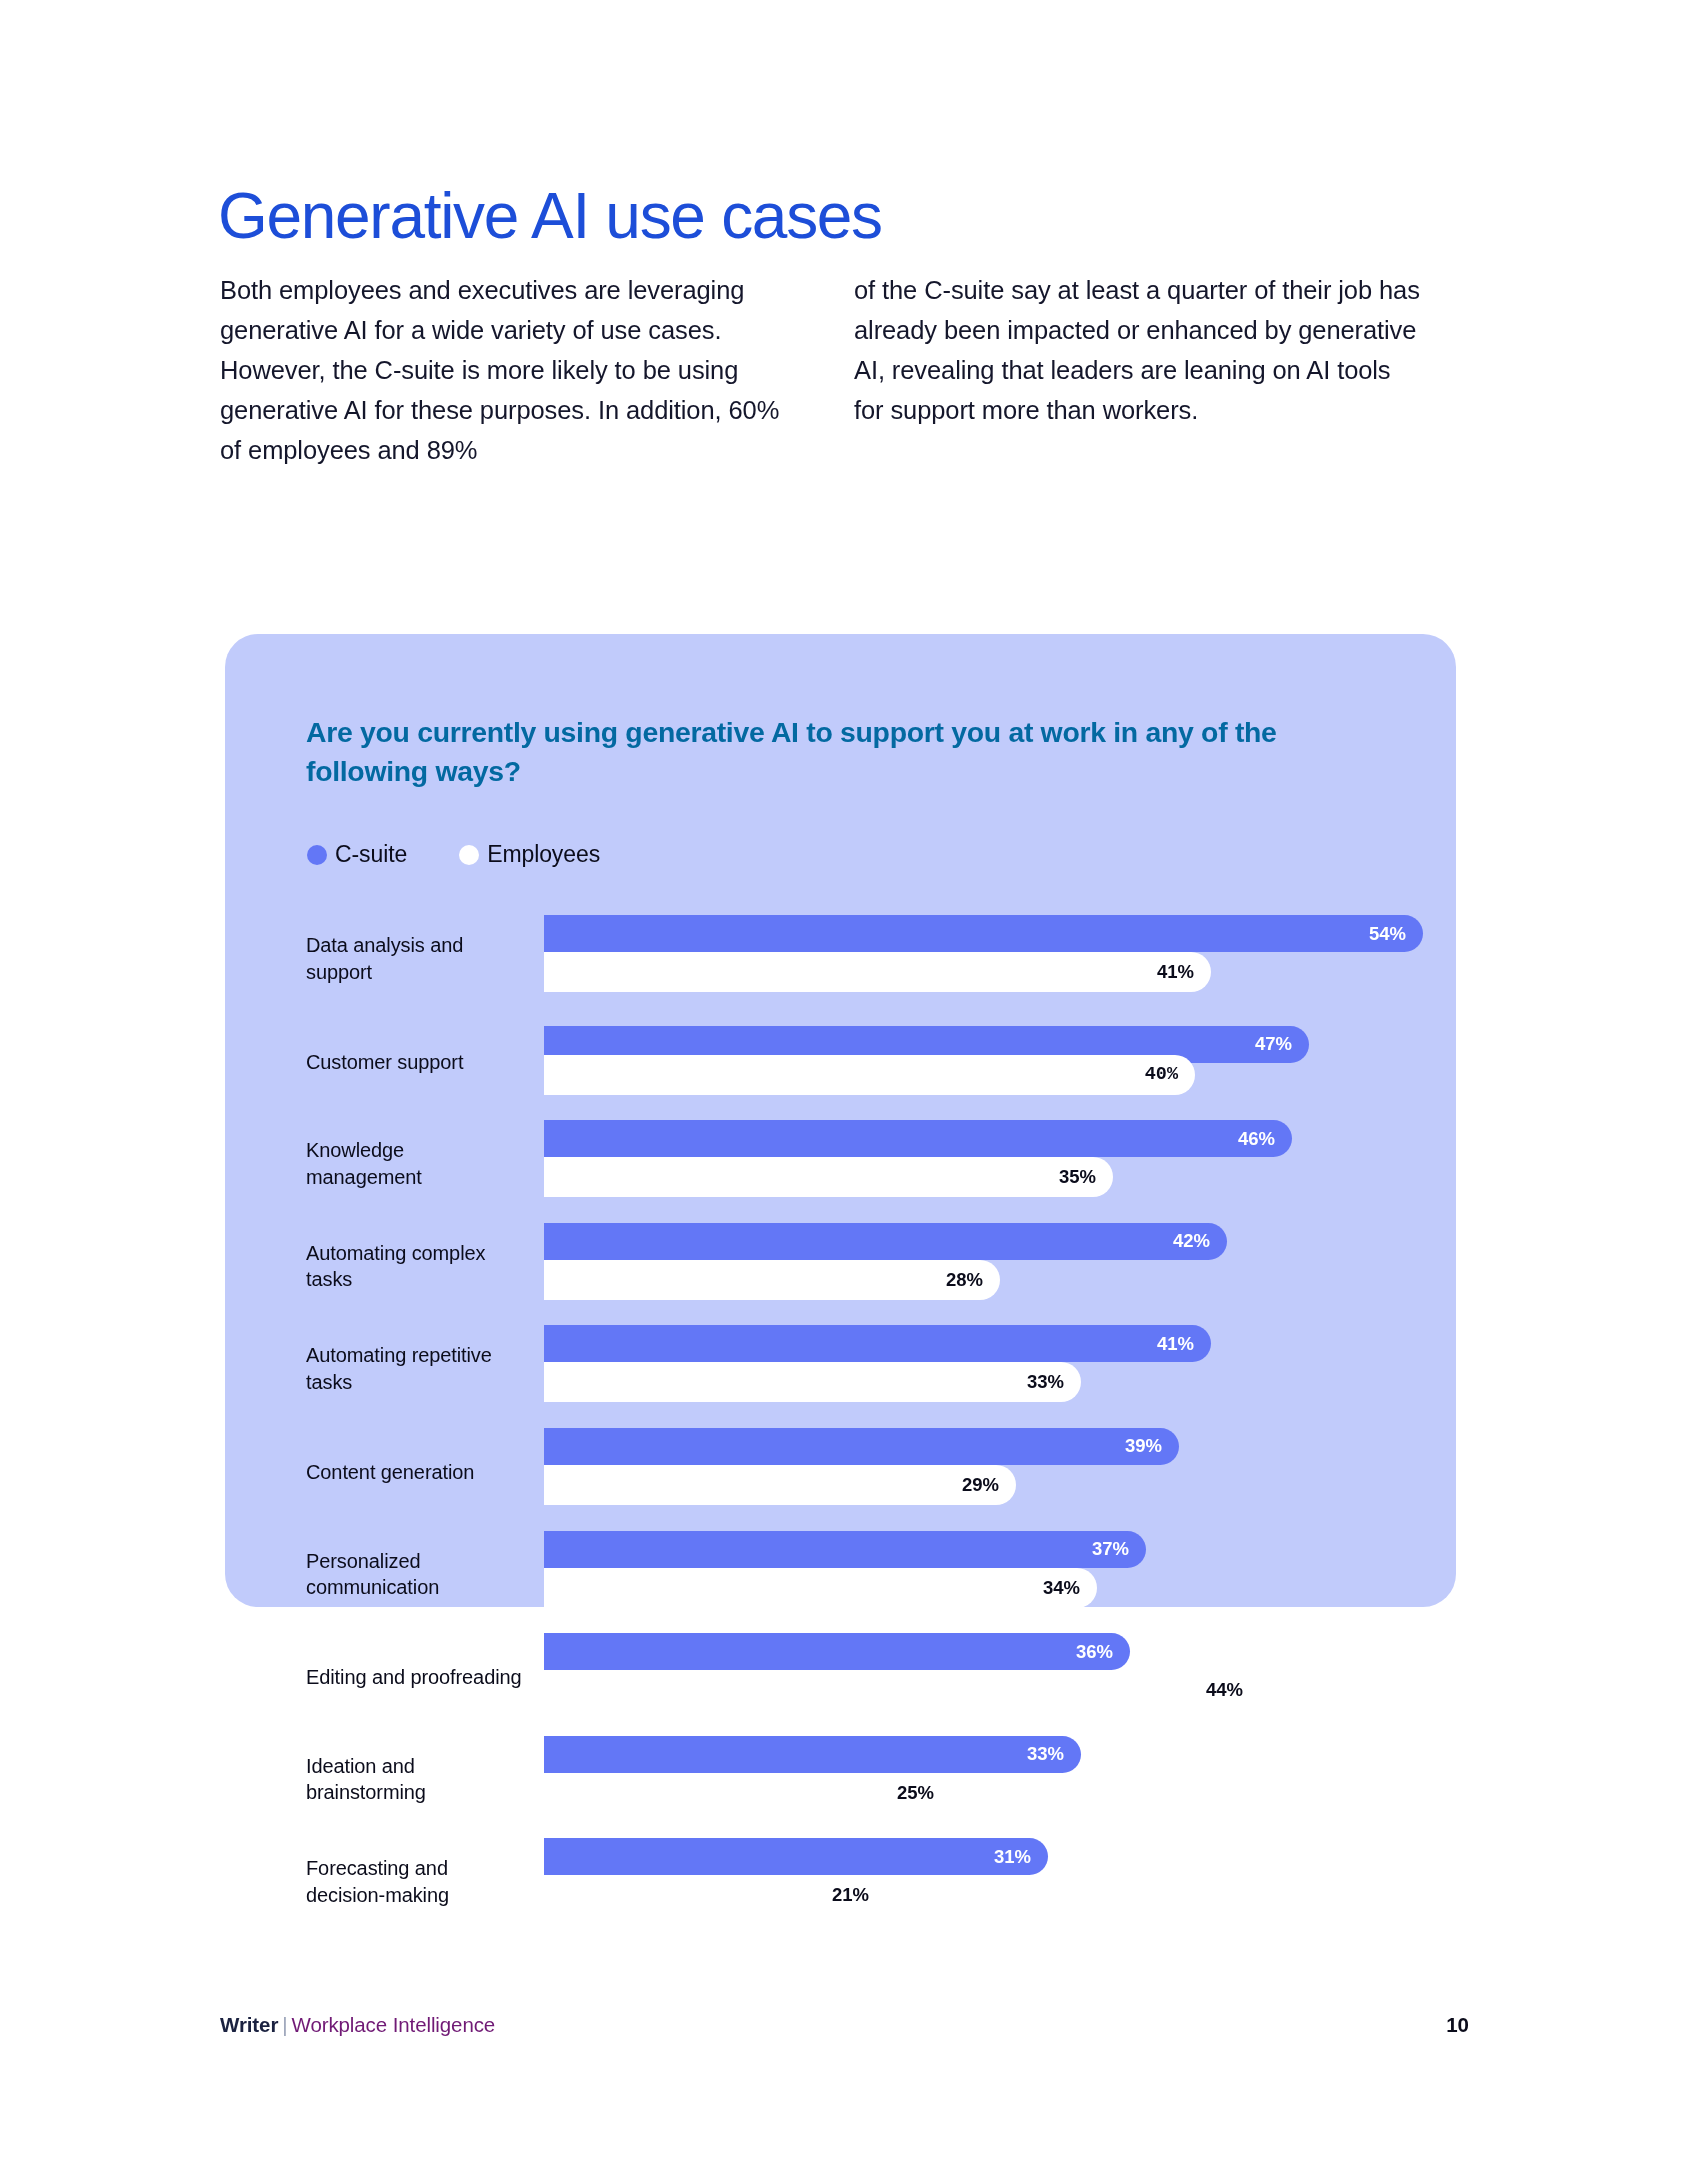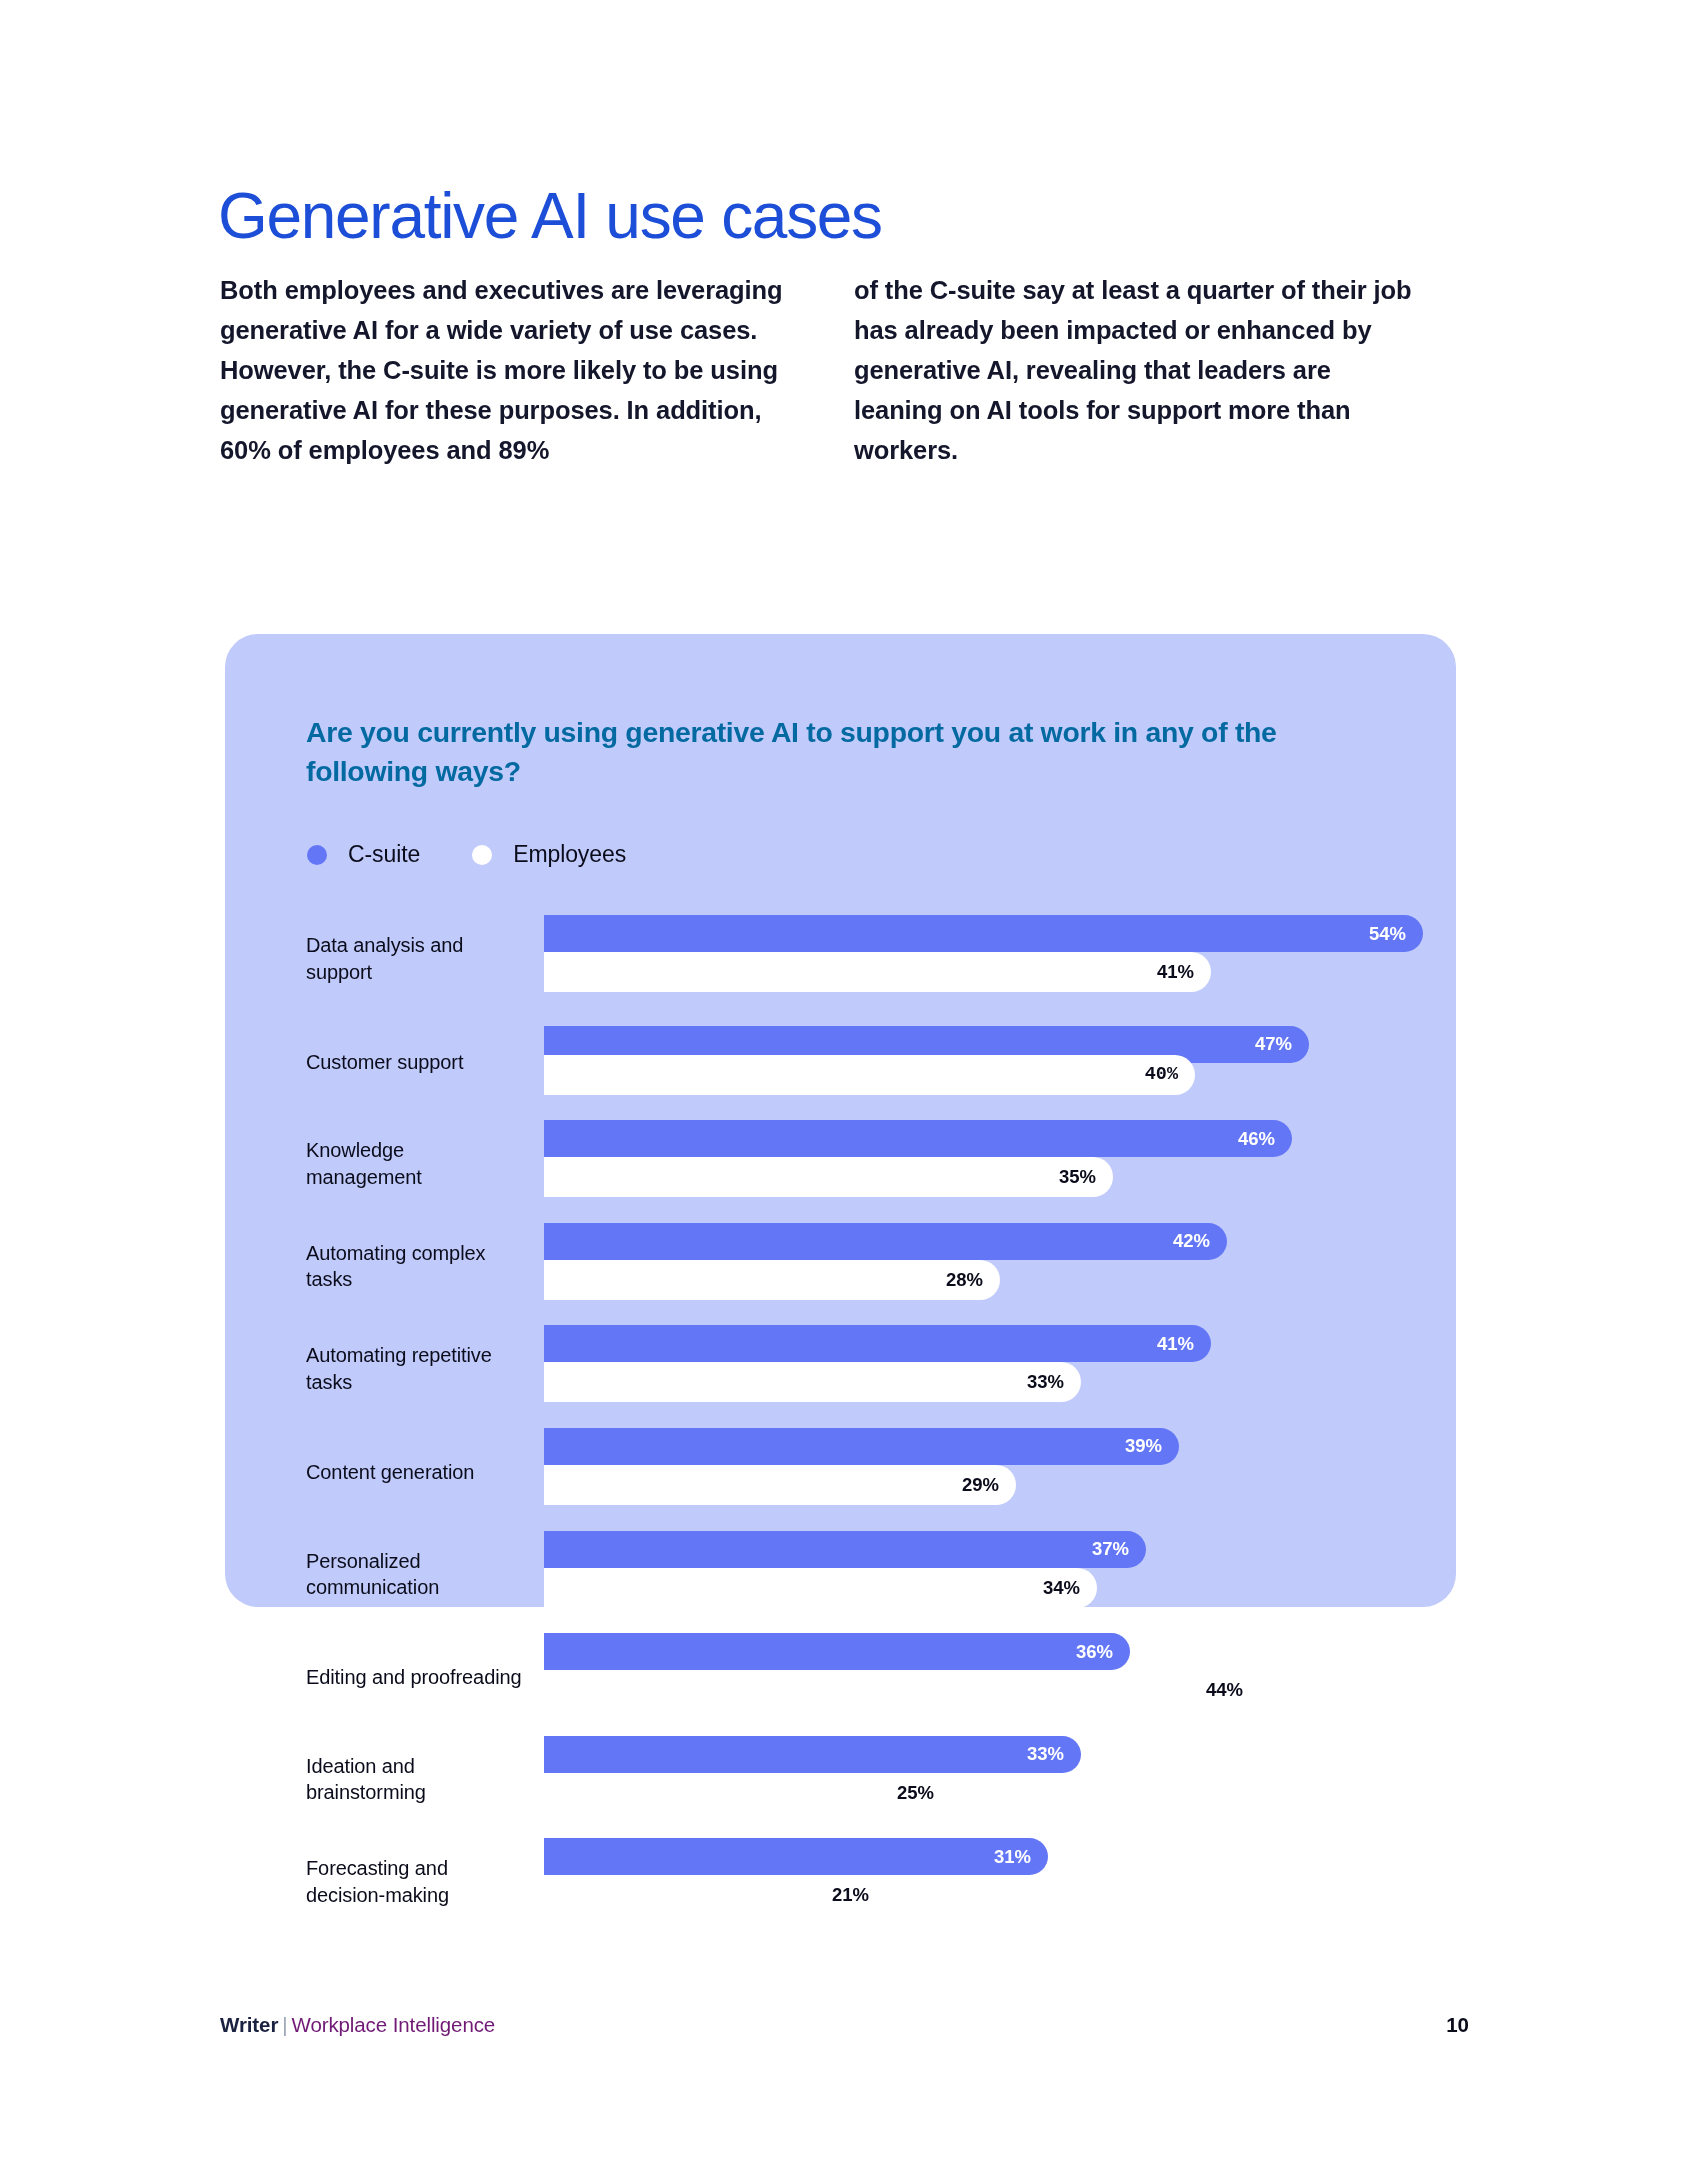--- a/index.html
+++ b/index.html
@@ -16,21 +16,21 @@
 
   
   .page-title {
     position:absolute; left:218px; top:140px;
     font-size:64px; line-height:1.04;
     font-weight:400; letter-spacing:-1.3px;
     color:#1d4ed8; white-space:nowrap;
   }
 
   
-  .intro { position:absolute; left:220px; top:270px; width:1204px;font-weight:bold; }
+  .intro { position:absolute; left:220px; top:270px; width:1204px; }
   .intro-cols { display:flex; gap:64px; }
   .intro-col { width:570px; }
   .intro-col p {
     margin:0;
     font-size:25.5px;
     line-height:1.57;
     color:#14162b;
     letter-spacing:-0.1px;
   }
 
@@ -47,21 +47,21 @@
     width:1059px;
     font-size:28.4px; line-height:1.38;
     font-weight:700; letter-spacing:-0.3px;
     color:#0369a1;
   }
 
   .legend {
     position:absolute; left:82px; top:209px;
     display:flex; align-items:center; gap:52px;
   }
-  .legend-item { display:flex; align-items:center; gap:21px; }
+  .legend-item { display:flex; align-items:center; gap:8px; }
   .legend-dot {
     width:20px; height:20px; border-radius:50%;
     display:block; flex:none;
   }
   .legend-label {
     font-size:23px; line-height:1; letter-spacing:-0.1px; color:#0b0c1b;
   }
 
   
   .bars { position:absolute; left:0px; top:281px; width:1231px; }

